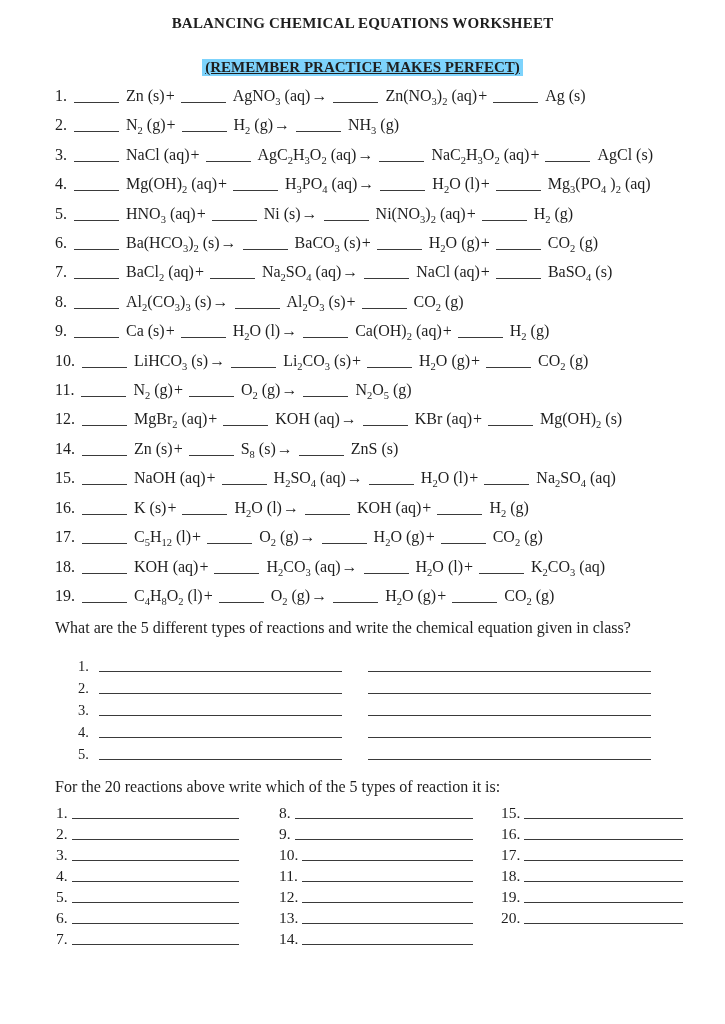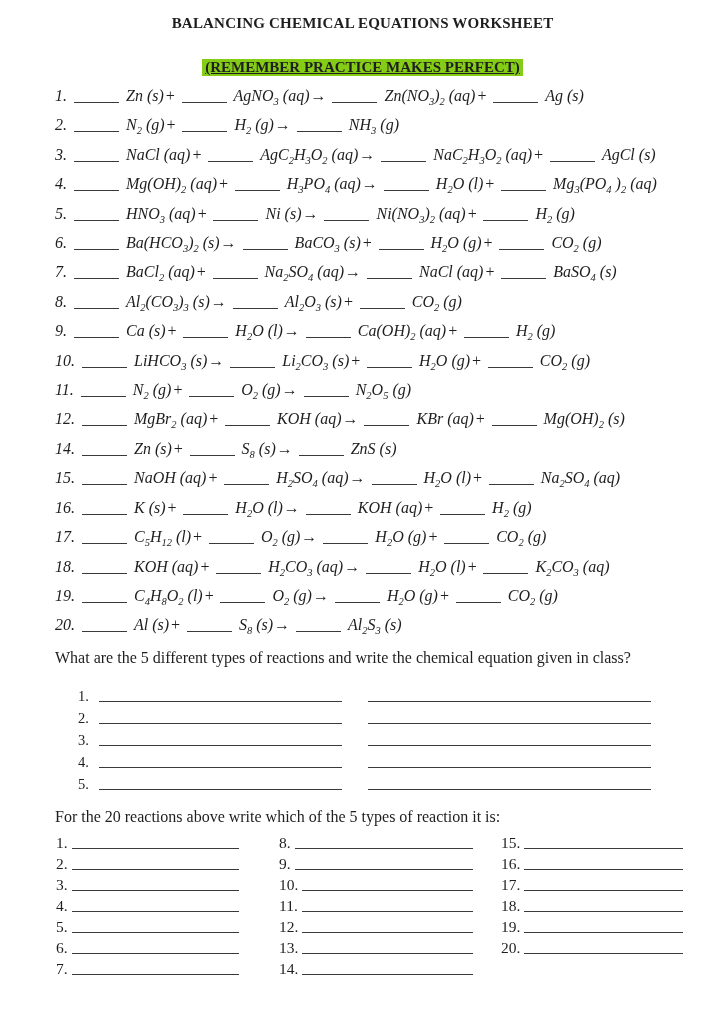--- a/index.html
+++ b/index.html
@@ -4,21 +4,21 @@
 <style>
   html,body{margin:0;padding:0;background:#ffffff;}
   .page{
     width:725px;height:1024px;background:#ffffff;overflow:hidden;box-sizing:border-box;
     font-family:"Liberation Serif","DejaVu Serif",serif;color:#1e1e1e;
   }
   .title{padding-top:15px;text-align:center;font-weight:bold;font-size:15px;letter-spacing:.2px;}
   .subtitle-row{text-align:center;margin-top:1px;}
   .subtitle{font-weight:bold;font-size:15px;text-decoration:underline;padding:0 3px;display:inline-block;}
   .equations{margin:5px 0 0 55px;}
-  .eq{line-height:29.4px;white-space:nowrap;font-size:16px;font-style:italic;}
+  .eq{line-height:29.4px;white-space:nowrap;font-size:16px;}
   .eq-num{margin-right:7px;}
   .blank{display:inline-block;width:45px;height:13px;border-bottom:1.4px solid #3a3a3a;margin-right:7px;vertical-align:-2px;}
   .op{margin:0 6px 0 1px;}
   sub{font-size:10.5px;line-height:0;}
   .types-heading{margin:6px 0 0 55px;font-weight:bold;font-size:17px;letter-spacing:.2px;}
   .types-question{margin:9px 0 16px 55px;font-size:16px;}
   .types-rows{margin:7px 0 0 78px;}
   .types-row{display:flex;align-items:flex-end;height:22px;}
   .t-num{font-size:14.5px;width:17px;}
   .t-blank{border-bottom:1.4px solid #3a3a3a;margin-bottom:3px;height:0;}
@@ -32,21 +32,21 @@
   .c-row{display:flex;align-items:flex-end;height:21px;font-size:15.5px;}
   .c-num{white-space:nowrap;}
   .c-line{flex:1;border-bottom:1.4px solid #3a3a3a;margin-left:4px;margin-bottom:3px;height:0;}
 </style>
 </head>
 <body>
 
 <div class="page">
   <div class="title">BALANCING CHEMICAL EQUATIONS WORKSHEET</div>
   <div class="subtitle-row">
-    <span class="subtitle" style="background-color: #84cc16; margin-top: 26px;">(REMEMBER PRACTICE MAKES PERFECT)</span>
+    <span class="subtitle" style="background-color: #7dd3fc; margin-top: 26px;">(REMEMBER PRACTICE MAKES PERFECT)</span>
   </div>
 
   <div class="equations" id="equations">
       <div class="eq"><span class="eq-num">1.</span><span class="blank"></span><span class="formula">Zn (s)</span><span class="op">+</span><span class="blank"></span><span class="formula">AgNO<sub>3</sub> (aq)</span><span class="op">→</span><span class="blank"></span><span class="formula">Zn(NO<sub>3</sub>)<sub>2</sub> (aq)</span><span class="op">+</span><span class="blank"></span><span class="formula">Ag (s)</span></div>
       <div class="eq"><span class="eq-num">2.</span><span class="blank"></span><span class="formula">N<sub>2</sub> (g)</span><span class="op">+</span><span class="blank"></span><span class="formula">H<sub>2</sub> (g)</span><span class="op">→</span><span class="blank"></span><span class="formula">NH<sub>3</sub> (g)</span></div>
       <div class="eq"><span class="eq-num">3.</span><span class="blank"></span><span class="formula">NaCl (aq)</span><span class="op">+</span><span class="blank"></span><span class="formula">AgC<sub>2</sub>H<sub>3</sub>O<sub>2</sub> (aq)</span><span class="op">→</span><span class="blank"></span><span class="formula">NaC<sub>2</sub>H<sub>3</sub>O<sub>2</sub> (aq)</span><span class="op">+</span><span class="blank"></span><span class="formula">AgCl (s)</span></div>
       <div class="eq"><span class="eq-num">4.</span><span class="blank"></span><span class="formula">Mg(OH)<sub>2</sub> (aq)</span><span class="op">+</span><span class="blank"></span><span class="formula">H<sub>3</sub>PO<sub>4</sub> (aq)</span><span class="op">→</span><span class="blank"></span><span class="formula">H<sub>2</sub>O (l)</span><span class="op">+</span><span class="blank"></span><span class="formula">Mg<sub>3</sub>(PO<sub>4</sub> )<sub>2</sub> (aq)</span></div>
       <div class="eq"><span class="eq-num">5.</span><span class="blank"></span><span class="formula">HNO<sub>3</sub> (aq)</span><span class="op">+</span><span class="blank"></span><span class="formula">Ni (s)</span><span class="op">→</span><span class="blank"></span><span class="formula">Ni(NO<sub>3</sub>)<sub>2</sub> (aq)</span><span class="op">+</span><span class="blank"></span><span class="formula">H<sub>2</sub> (g)</span></div>
       <div class="eq"><span class="eq-num">6.</span><span class="blank"></span><span class="formula">Ba(HCO<sub>3</sub>)<sub>2</sub> (s)</span><span class="op">→</span><span class="blank"></span><span class="formula">BaCO<sub>3</sub> (s)</span><span class="op">+</span><span class="blank"></span><span class="formula">H<sub>2</sub>O (g)</span><span class="op">+</span><span class="blank"></span><span class="formula">CO<sub>2</sub> (g)</span></div>
       <div class="eq"><span class="eq-num">7.</span><span class="blank"></span><span class="formula">BaCl<sub>2</sub> (aq)</span><span class="op">+</span><span class="blank"></span><span class="formula">Na<sub>2</sub>SO<sub>4</sub> (aq)</span><span class="op">→</span><span class="blank"></span><span class="formula">NaCl (aq)</span><span class="op">+</span><span class="blank"></span><span class="formula">BaSO<sub>4</sub> (s)</span></div>
@@ -54,21 +54,20 @@
       <div class="eq"><span class="eq-num">9.</span><span class="blank"></span><span class="formula">Ca (s)</span><span class="op">+</span><span class="blank"></span><span class="formula">H<sub>2</sub>O (l)</span><span class="op">→</span><span class="blank"></span><span class="formula">Ca(OH)<sub>2</sub> (aq)</span><span class="op">+</span><span class="blank"></span><span class="formula">H<sub>2</sub> (g)</span></div>
       <div class="eq"><span class="eq-num">10.</span><span class="blank"></span><span class="formula">LiHCO<sub>3</sub> (s)</span><span class="op">→</span><span class="blank"></span><span class="formula">Li<sub>2</sub>CO<sub>3</sub> (s)</span><span class="op">+</span><span class="blank"></span><span class="formula">H<sub>2</sub>O (g)</span><span class="op">+</span><span class="blank"></span><span class="formula">CO<sub>2</sub> (g)</span></div>
       <div class="eq"><span class="eq-num">11.</span><span class="blank"></span><span class="formula">N<sub>2</sub> (g)</span><span class="op">+</span><span class="blank"></span><span class="formula">O<sub>2</sub> (g)</span><span class="op">→</span><span class="blank"></span><span class="formula">N<sub>2</sub>O<sub>5</sub> (g)</span></div>
       <div class="eq"><span class="eq-num">12.</span><span class="blank"></span><span class="formula">MgBr<sub>2</sub> (aq)</span><span class="op">+</span><span class="blank"></span><span class="formula">KOH (aq)</span><span class="op">→</span><span class="blank"></span><span class="formula">KBr (aq)</span><span class="op">+</span><span class="blank"></span><span class="formula">Mg(OH)<sub>2</sub> (s)</span></div>
       <div class="eq"><span class="eq-num">14.</span><span class="blank"></span><span class="formula">Zn (s)</span><span class="op">+</span><span class="blank"></span><span class="formula">S<sub>8</sub> (s)</span><span class="op">→</span><span class="blank"></span><span class="formula">ZnS (s)</span></div>
       <div class="eq"><span class="eq-num">15.</span><span class="blank"></span><span class="formula">NaOH (aq)</span><span class="op">+</span><span class="blank"></span><span class="formula">H<sub>2</sub>SO<sub>4</sub> (aq)</span><span class="op">→</span><span class="blank"></span><span class="formula">H<sub>2</sub>O (l)</span><span class="op">+</span><span class="blank"></span><span class="formula">Na<sub>2</sub>SO<sub>4</sub> (aq)</span></div>
       <div class="eq"><span class="eq-num">16.</span><span class="blank"></span><span class="formula">K (s)</span><span class="op">+</span><span class="blank"></span><span class="formula">H<sub>2</sub>O (l)</span><span class="op">→</span><span class="blank"></span><span class="formula">KOH (aq)</span><span class="op">+</span><span class="blank"></span><span class="formula">H<sub>2</sub> (g)</span></div>
       <div class="eq"><span class="eq-num">17.</span><span class="blank"></span><span class="formula">C<sub>5</sub>H<sub>12</sub> (l)</span><span class="op">+</span><span class="blank"></span><span class="formula">O<sub>2</sub> (g)</span><span class="op">→</span><span class="blank"></span><span class="formula">H<sub>2</sub>O (g)</span><span class="op">+</span><span class="blank"></span><span class="formula">CO<sub>2</sub> (g)</span></div>
       <div class="eq"><span class="eq-num">18.</span><span class="blank"></span><span class="formula">KOH (aq)</span><span class="op">+</span><span class="blank"></span><span class="formula">H<sub>2</sub>CO<sub>3</sub> (aq)</span><span class="op">→</span><span class="blank"></span><span class="formula">H<sub>2</sub>O (l)</span><span class="op">+</span><span class="blank"></span><span class="formula">K<sub>2</sub>CO<sub>3</sub> (aq)</span></div>
       <div class="eq"><span class="eq-num">19.</span><span class="blank"></span><span class="formula">C<sub>4</sub>H<sub>8</sub>O<sub>2</sub> (l)</span><span class="op">+</span><span class="blank"></span><span class="formula">O<sub>2</sub> (g)</span><span class="op">→</span><span class="blank"></span><span class="formula">H<sub>2</sub>O (g)</span><span class="op">+</span><span class="blank"></span><span class="formula">CO<sub>2</sub> (g)</span></div>
-      <div class="eq"><span class="eq-num">20.</span><span class="blank"></span><span class="formula">Al (s)</span><span class="op">+</span><span class="blank"></span><span class="formula">S<sub>8</sub> (s)</span><span class="op">→</span><span class="blank"></span><span class="formula">Al<sub>2</sub>S<sub>3</sub> (s)</span></div>
     </div>
 
   <div class="types-question">What are the 5 different types of reactions and write the chemical equation given in class?</div>
   <div class="types-rows" id="types-rows">
       <div class="types-row">
         <span class="t-num">1.</span>
         <span class="t-blank t-blank1"></span>
         <span class="t-blank t-blank2"></span>
       </div>
       <div class="types-row">

